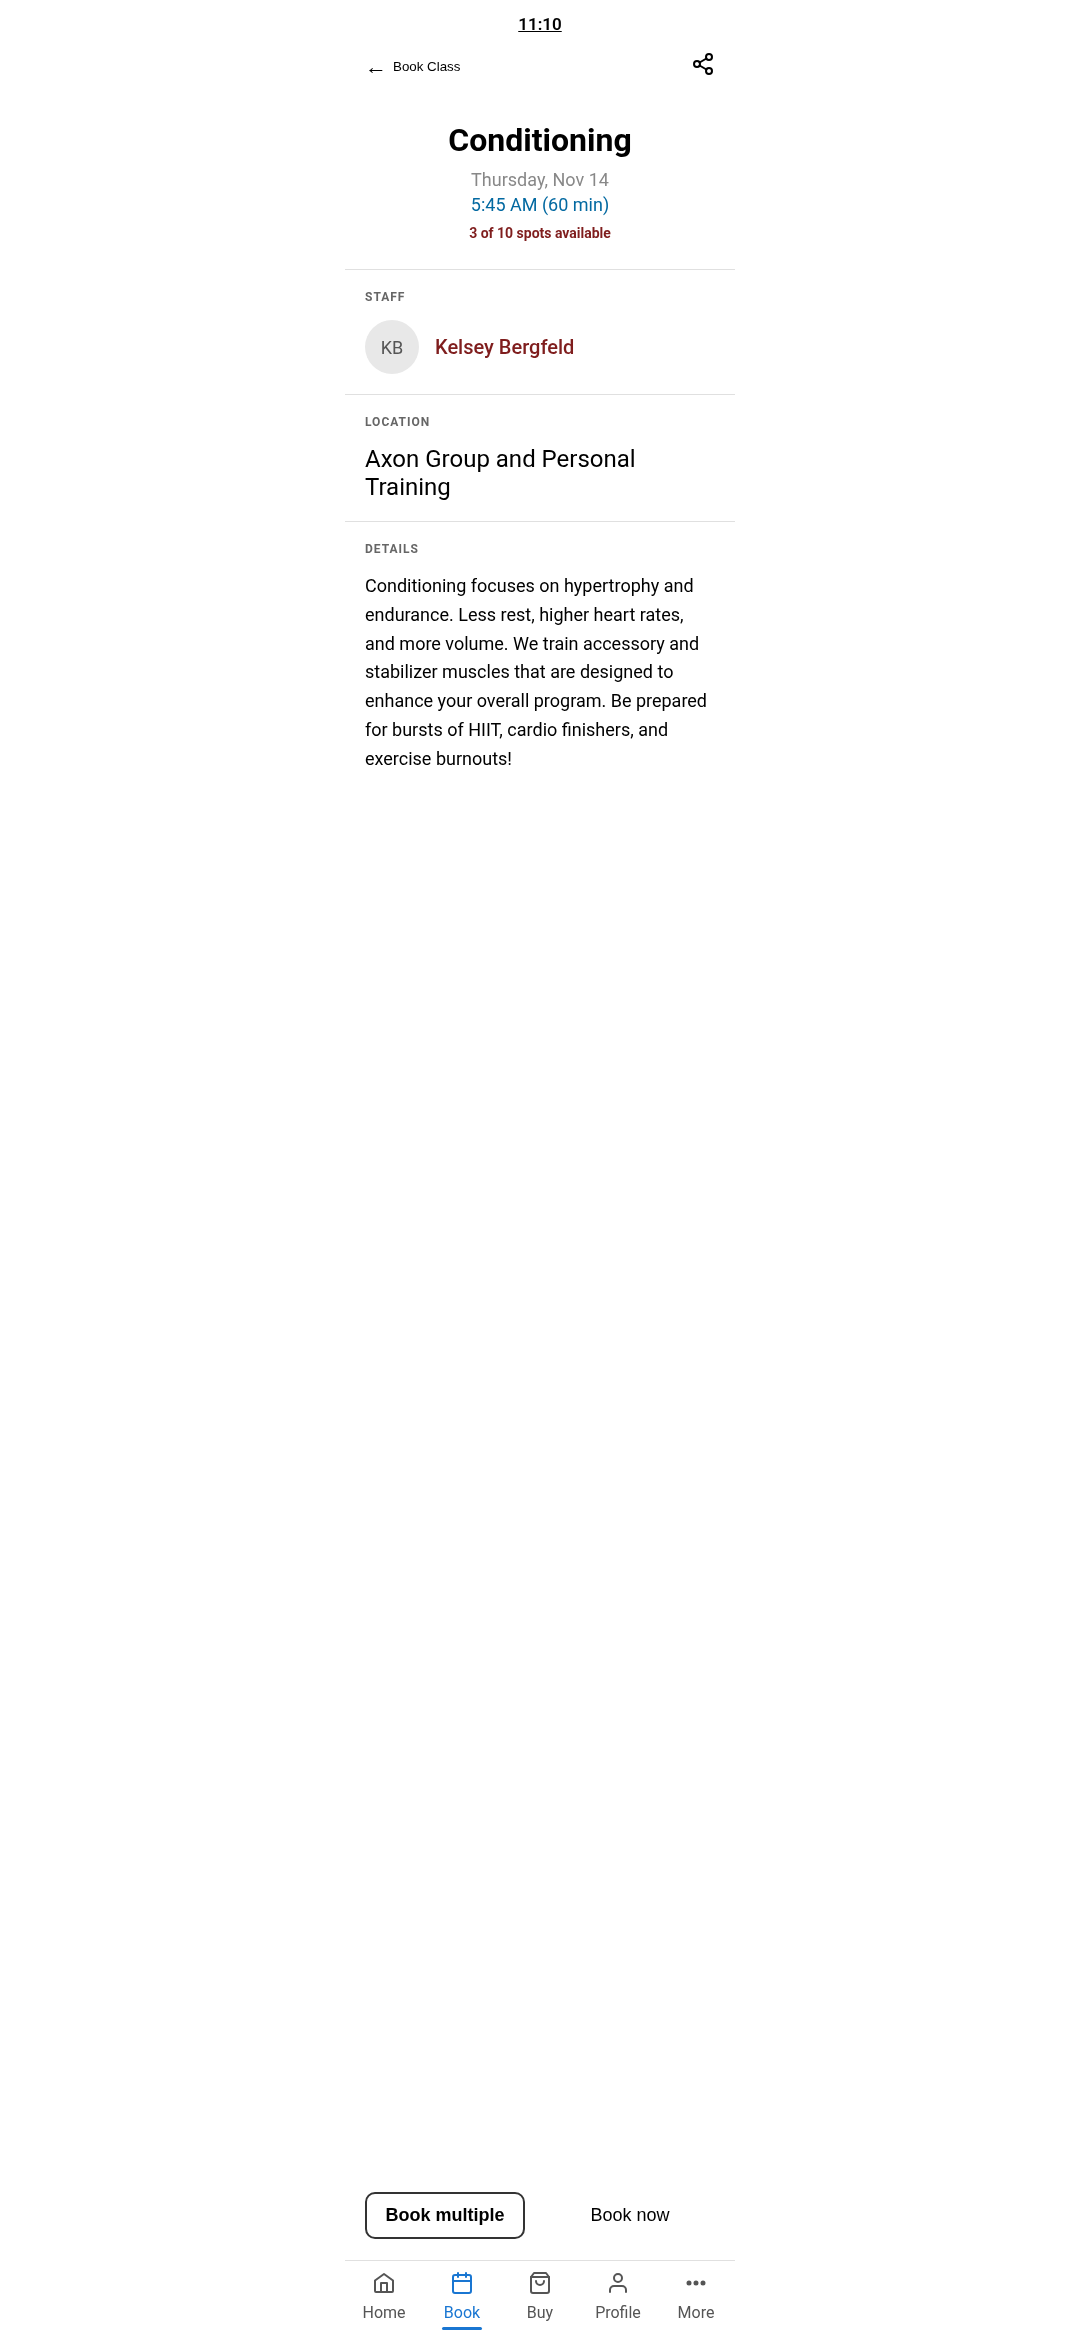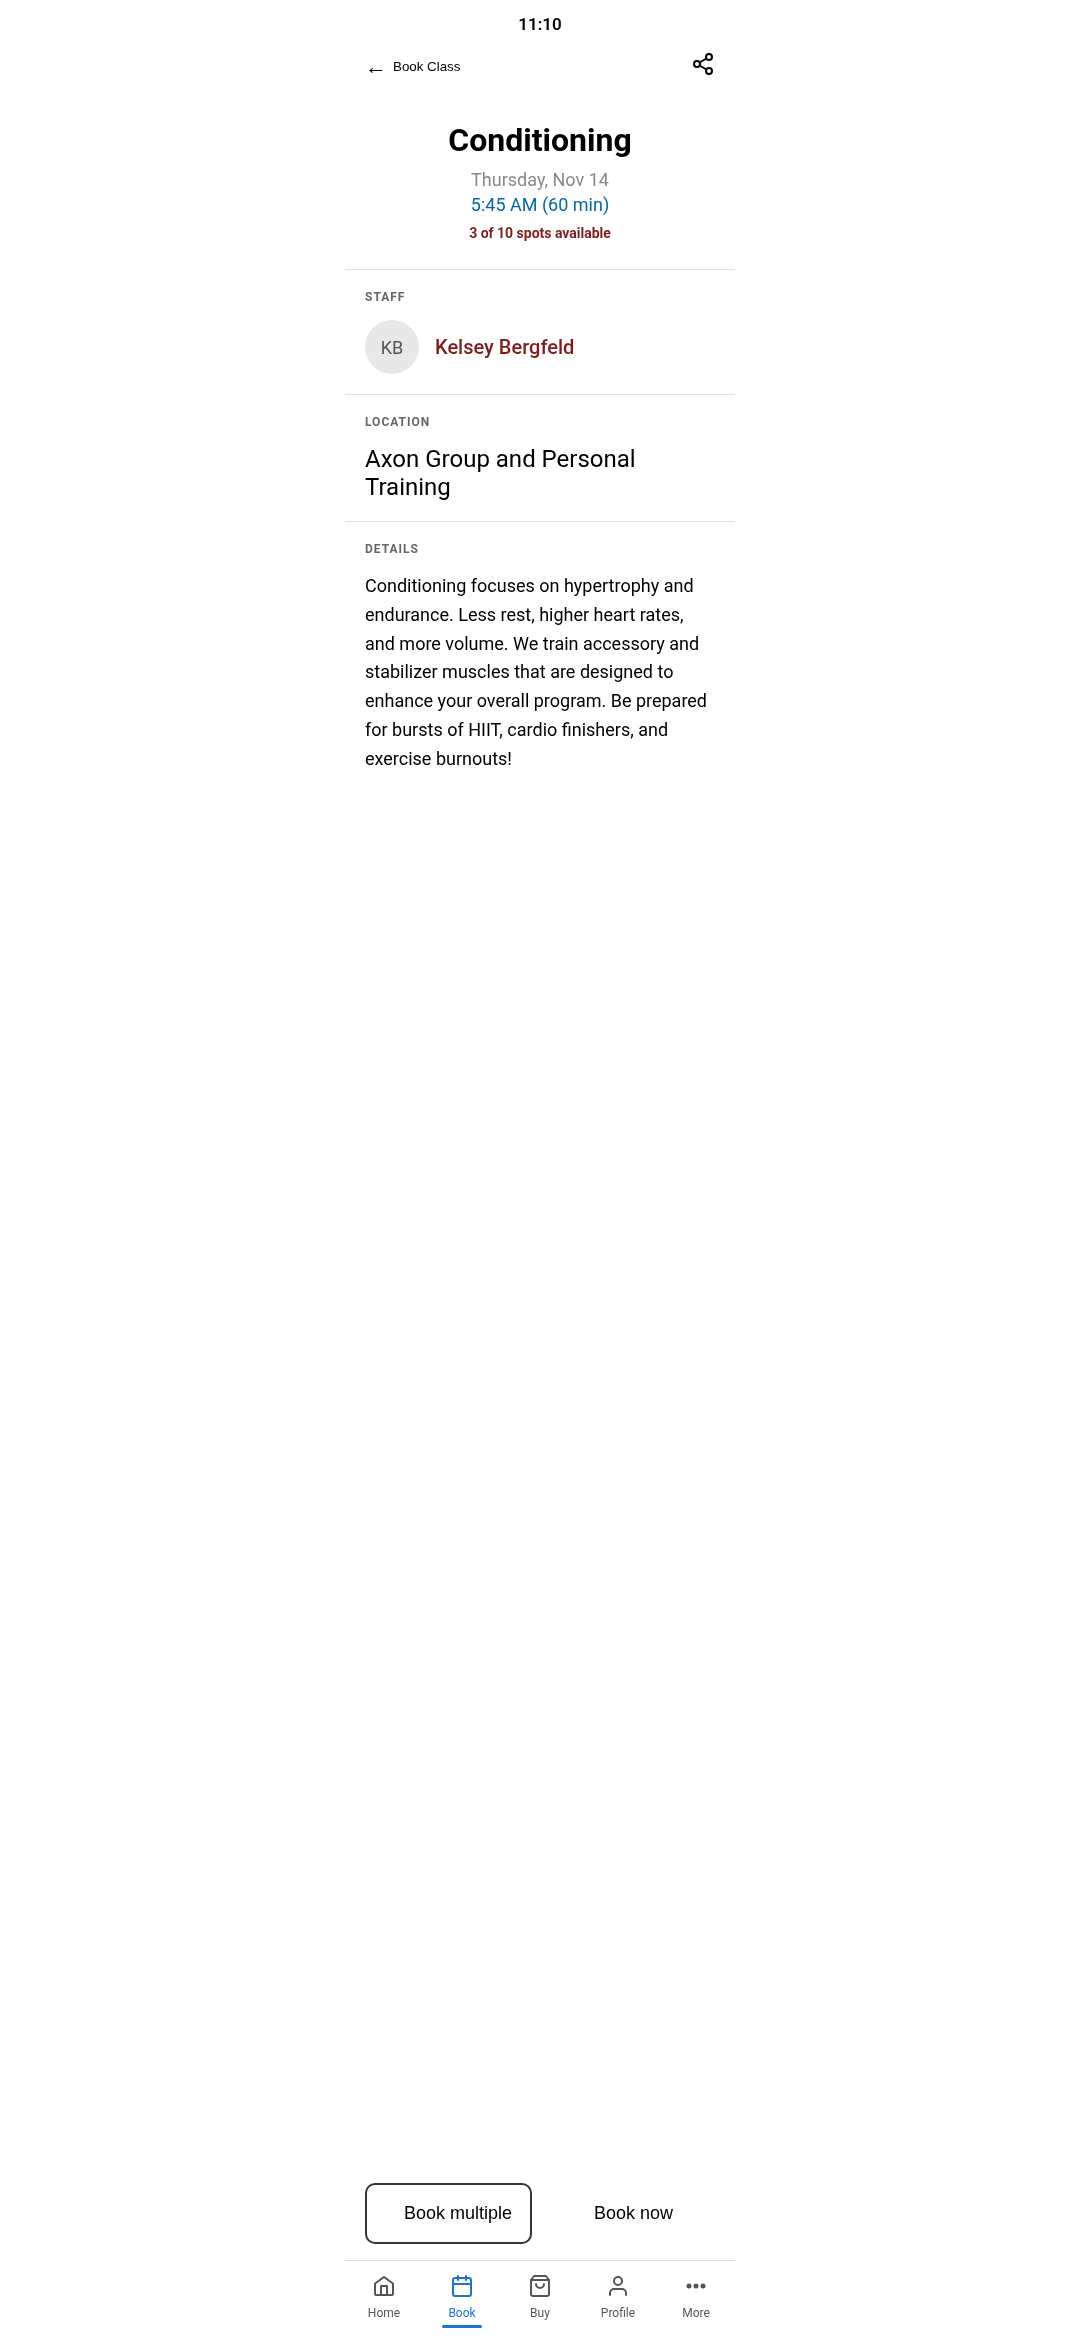--- a/index.html
+++ b/index.html
@@ -24,20 +24,21 @@
       justify-content: center;
       align-items: center;
       padding: 12px 20px 8px;
       height: 44px;
     }
 
     .status-time {
       font-size: 17px;
       font-weight: 600;
       color: #000;
+      text-decoration: underline;
     }
 
     .header {
       display: flex;
       align-items: center;
       justify-content: space-between;
       padding: 8px 20px 16px;
     }
 
     .back-button {
@@ -167,29 +168,29 @@
       width: 390px;
       display: flex;
       align-items: center;
       padding: 16px 20px;
       background: #fff;
       gap: 20px;
     }
 
     .btn-book-multiple {
       flex: 1;
-      padding: 18px;
+      padding: 11px;
       border: 2px solid #333;
       border-radius: 10px;
       background: #fff;
       font-size: 18px;
-      font-weight: 400;
-      color: #000;
-      cursor: pointer;
-      text-align: right;
+      font-weight: 700;
+      color: #000;
+      cursor: pointer;
+      text-align: center;
     }
 
     .btn-book-now {
       flex: 1;
       padding: 18px;
       border: none;
       border-radius: 10px;
       background: #fff;
       font-size: 18px;
       font-weight: 500;
@@ -223,21 +224,21 @@
       padding: 8px 0;
     }
 
     .nav-icon {
       font-size: 22px;
       color: #555;
       line-height: 1;
     }
 
     .nav-label {
-      font-size: 12px;
+      font-size: 16px;
       color: #555;
       text-align: center;
     }
 
     .nav-item.active .nav-icon,
     .nav-item.active .nav-label {
       color: #1976d2;
     }
 
     .nav-indicator {

